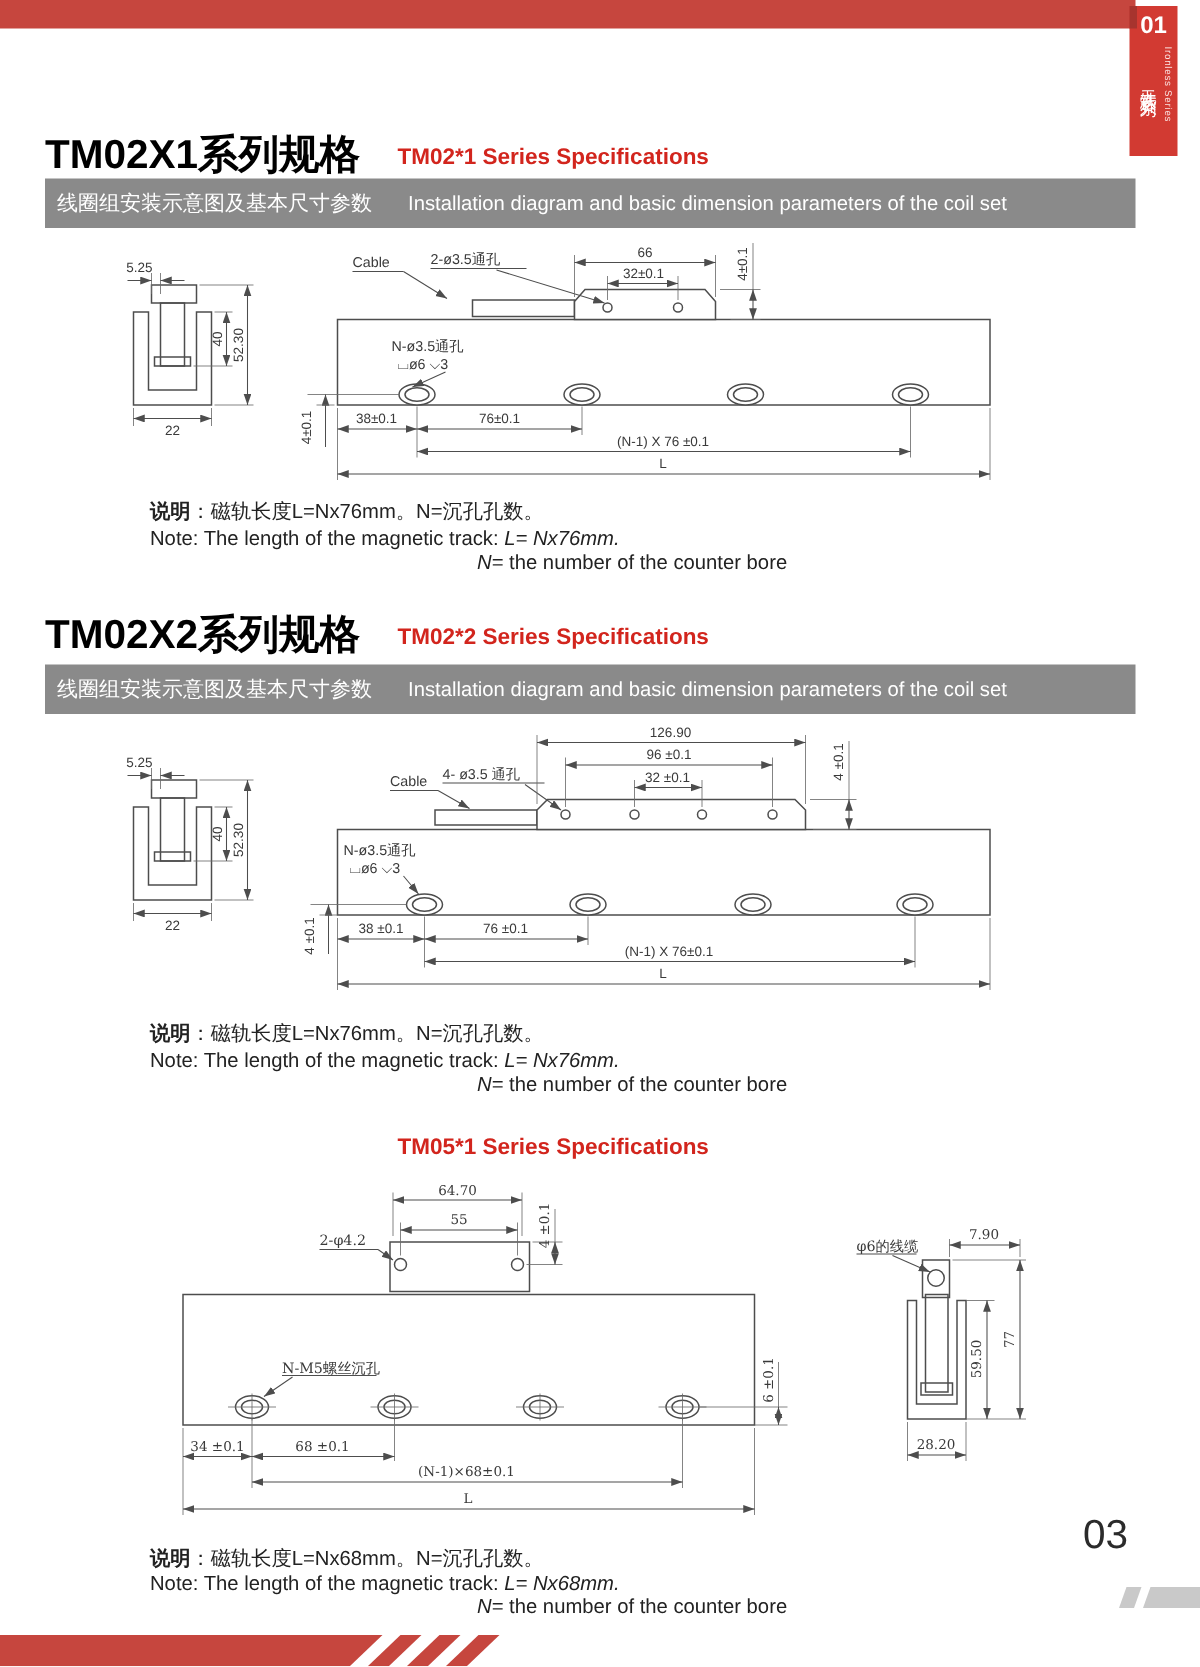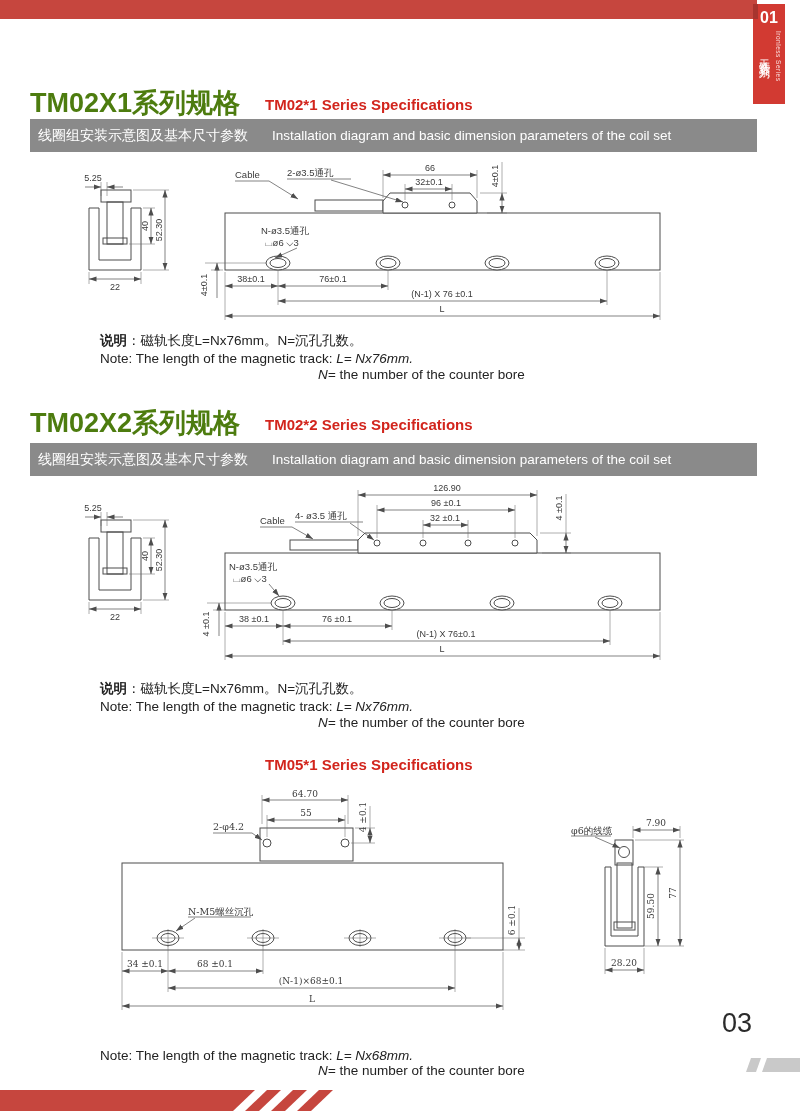--- a/index.html
+++ b/index.html
@@ -8,21 +8,21 @@
   .abs{position:absolute;}
   
   .topbar{left:0;top:0;width:757px;height:19px;background:#C6463E;}
   .sidetab{left:753px;top:4px;width:32px;height:100px;background:#D23A32;color:#fff;text-align:center;}
   .tab-overlap{left:753px;top:4px;width:5px;height:15px;background:#A7342E;}
   .tab-num{font-size:16px;font-weight:bold;line-height:24px;margin-top:2px;}
   .tab-vert{display:flex;justify-content:center;gap:3px;margin-top:1px;}
   .tab-cn{writing-mode:vertical-rl;font-size:11px;letter-spacing:2px;}
   .tab-en{writing-mode:vertical-rl;font-size:6.5px;letter-spacing:.5px;color:#fbe3e2;}
   
-  .title-cn{font-size:27px;font-weight:bold;color:#4d7c0f;letter-spacing:0;}
+  .title-cn{font-size:27px;font-weight:bold;color:#000000;letter-spacing:0;}
   .title-en{font-size:15px;font-weight:bold;color:#D2251D;}
   .graybar{left:30px;width:727px;height:33px;background:#8A8A8A;color:#fff;
            display:flex;align-items:center;}
   .graybar .cn{font-size:14px;margin-left:8px;}
   .graybar .en{font-size:13.5px;margin-left:24px;}
   
   .note{font-size:13.5px;color:#222;}
   .note b{font-weight:bold;}
   .it{font-style:italic;}
   
@@ -360,20 +360,23 @@
       <line class="xl" x1="580" y1="52" x2="629" y2="52"></line>
       <line class="dl" x1="625" y1="52" x2="625" y2="158" marker-start="url(#a3)" marker-end="url(#a3)"></line>
       <text class="dt" transform="rotate(-90 621 105)" x="621" y="105">77</text>
       <line class="xl" x1="550" y1="160" x2="550" y2="186"></line>
         <line class="xl" x1="589" y1="160" x2="589" y2="186"></line>
       <line class="dl" x1="550" y1="182" x2="589" y2="182" marker-start="url(#a3)" marker-end="url(#a3)"></line>
       <text class="dt" x="569" y="178">28.20</text>
     </g>
   </svg>
 
+  <div class="abs note" style="left:100px;top:1030px;">
+    <b>说明</b><span>：磁轨长度L=Nx68mm。N=沉孔孔数。</span>
+  </div>
   <div class="abs note" style="left:100px;top:1048px;">
     <span>Note: The length of the magnetic track: </span><span class="it">L= Nx68mm.</span>
   </div>
   <div class="abs note" style="left:318px;top:1063px;">
     <span class="it">N=</span><span> the number of the counter bore</span>
   </div>
 
   <div class="abs pagenum" style="left:710px;top:1008px;margin-left:12px;">03</div>
   <svg class="abs" style="left:744px;top:1056px;" width="56" height="18" viewBox="0 0 56 18">
     <polygon points="7,2 17,2 12,16 2,16" fill="#C9C9C9"></polygon>

